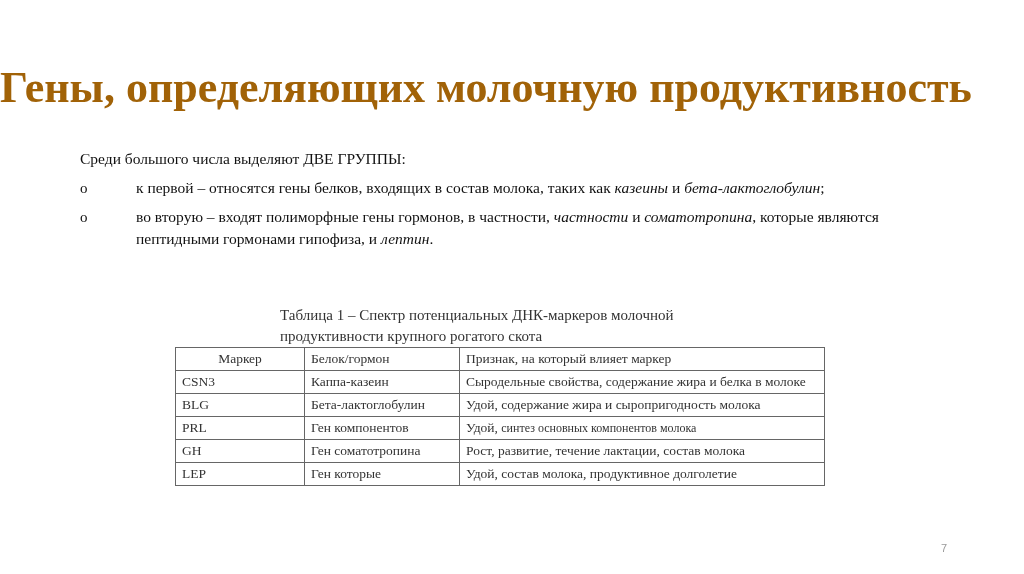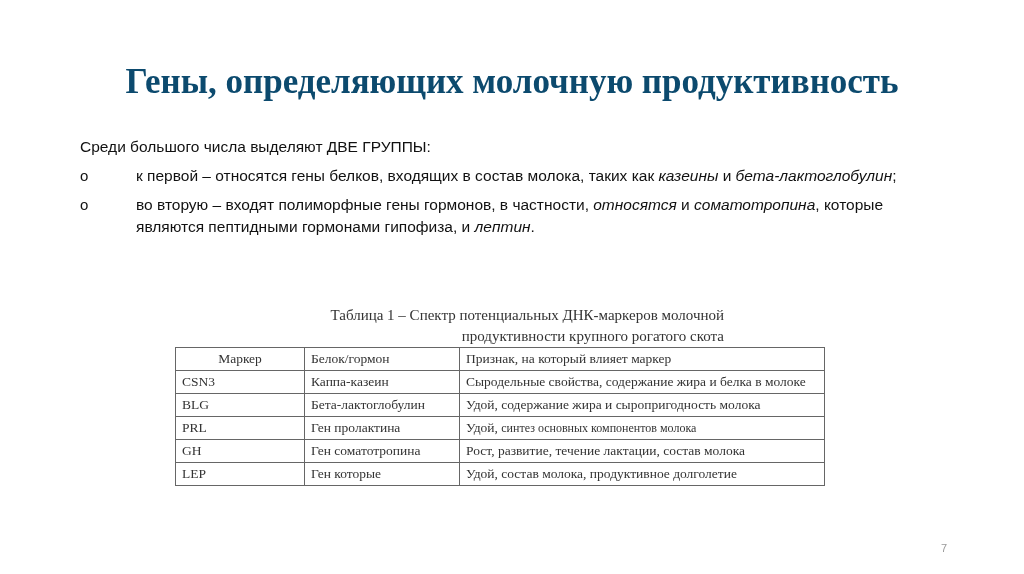--- a/index.html
+++ b/index.html
@@ -1,34 +1,34 @@
 <!DOCTYPE html>
 <html><head>
 <meta charset="utf-8">
 <style>
   html, body { margin: 0; padding: 0; }
   body {
     width: 1024px; height: 574px; background: #ffffff; position: relative; overflow: hidden;
   }
   .slide-title {
-    position: absolute; left: 0; right: 0; top: 62px; text-align: center;
-    font-family: "Liberation Serif", serif; font-weight: bold; font-size: 35px;
-    color: #0c4a6e; letter-spacing: 0px;
+    position: absolute; left: 0; right: 0; top: 62px; text-align: left;
+    font-family: "Liberation Serif", serif; font-weight: bold; font-size: 44px;
+    color: #a16207; letter-spacing: 0px;
   }
   .body-text {
-    position: absolute; left: 80px; top: 136px; width: 860px;
-    font-family: Liberation Sans, sans-serif; font-size: 15.5px; color: #111; line-height: 22px;
+    position: absolute; left: 80px; top: 148px; width: 860px;
+    font-family: Liberation Serif, serif; font-size: 15.5px; color: #111; line-height: 22px;
   }
   .intro { margin: 0 0 7px 0; }
   .bullet { display: flex; margin-bottom: 7px; }
   .bullet-mark { width: 20px; flex: none; font-size: 15px; }
   .bullet-text { flex: 1; margin-left: 36px; }
   em { font-style: italic; }
   .caption {
-    position: absolute; left: 264px; width: 460px; top: 305px; text-align: right;
+    position: absolute; left: 280px; width: 460px; top: 305px; text-align: left;
     font-family: "Liberation Serif", serif; font-size: 15px; color: #333; line-height: 21px;
   }
   table.markers {
     position: absolute; left: 175px; top: 347px; border-collapse: collapse;
     font-family: "Liberation Serif", serif; font-size: 13.5px; color: #333;
   }
   table.markers td, table.markers th {
     border: 1.5px solid #666; height: 22px; padding: 0 6px; text-align: left; font-weight: normal;
     white-space: nowrap;
   }
@@ -50,21 +50,21 @@
 <div class="body-text">
   <p class="intro">Среди большого числа выделяют ДВЕ ГРУППЫ:</p>
 
   <div class="bullet">
     <span class="bullet-mark">o</span>
     <span class="bullet-text"><span>к первой – относятся гены белков, входящих в состав молока, таких как </span><em>казеины</em><span> и </span><em>бета-лактоглобулин</em><span>;</span></span>
   </div>
 
   <div class="bullet">
     <span class="bullet-mark">o</span>
-    <span class="bullet-text"><span>во вторую – входят полиморфные гены гормонов, в частности, </span><em>относятся</em><span> и </span><em>соматотропина</em><span>, которые являются пептидными гормонами гипофиза,  и </span><em>лептин</em><span>.</span></span>
+    <span class="bullet-text"><span>во вторую – входят полиморфные гены гормонов, в частности, </span><em>частности</em><span> и </span><em>соматотропина</em><span>, которые являются пептидными гормонами гипофиза,  и </span><em>лептин</em><span>.</span></span>
   </div>
 </div>
 
 <div class="caption">
   <div>Таблица 1 – Спектр потенциальных ДНК-маркеров молочной</div>
   <div>продуктивности крупного рогатого скота</div>
 </div>
 
 <table class="markers">
   <tbody>
@@ -78,21 +78,21 @@
     <td class="c1">Каппа-казеин</td>
     <td class="c2"><span>Сыродельные свойства, содержание жира и белка в молоке</span><span class="small"></span></td>
   </tr>
   <tr>
     <td class="c0">BLG</td>
     <td class="c1">Бета-лактоглобулин</td>
     <td class="c2"><span>Удой, содержание жира и сыропригодность молока</span><span class="small"></span></td>
   </tr>
   <tr>
     <td class="c0">PRL</td>
-    <td class="c1">Ген пролактина</td>
+    <td class="c1">Ген компонентов</td>
     <td class="c2"><span>Удой, </span><span class="small">синтез основных компонентов молока</span></td>
   </tr>
   <tr>
     <td class="c0">GH</td>
     <td class="c1">Ген соматотропина</td>
     <td class="c2"><span>Рост, развитие, течение лактации, состав молока</span><span class="small"></span></td>
   </tr>
   <tr>
     <td class="c0">LEP</td>
     <td class="c1">Ген которые</td>

